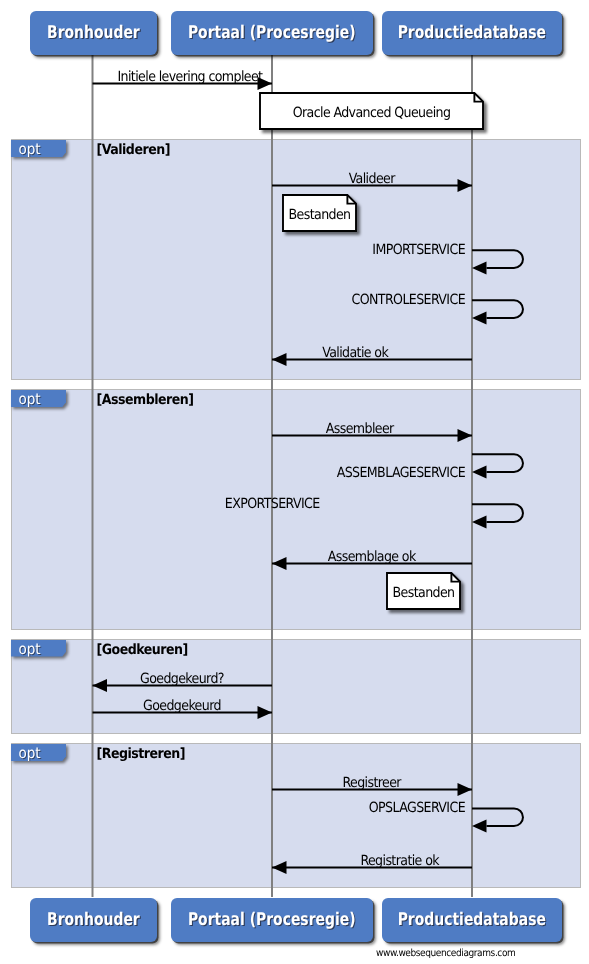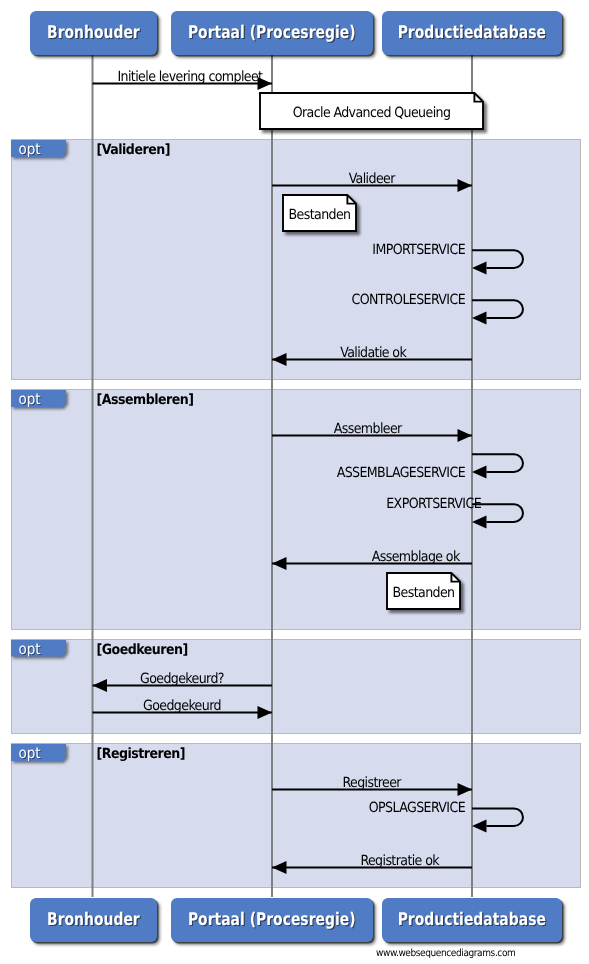--- a/index.html
+++ b/index.html
@@ -114,25 +114,25 @@
       <div class="ftabwrap" style="left: 11px; top: 744px; width: 55px; height: 17px;">
         <div class="ftab" style="width: 55px; height: 17px; background: rgb(79, 124, 196);">
           <span>opt</span>
         </div>
       </div>
       <div class="flabel" style="left: 96.5px; top: 745px; height: 18px; line-height: 18px;">[Registreren]</div>
       <div class="mlabel" style="left: 92.5px; top: 67px; height: 20px; line-height: 20px; width: 179.5px; padding-left: 8px;">Initiele levering compleet</div>
       <div class="mlabel" style="left: 272px; top: 168.9px; height: 20px; line-height: 20px; width: 200px;">Valideer</div>
       <div class="mlabel" style="left: 0px; top: 240.3px; height: 20px; line-height: 20px; width: 465px; text-align: right;">IMPORTSERVICE</div>
       <div class="mlabel" style="left: 0px; top: 290.3px; height: 20px; line-height: 20px; width: 465px; text-align: right;">CONTROLESERVICE</div>
-      <div class="mlabel" style="left: 280px; top: 342.9px; height: 20px; line-height: 20px; width: 187px;">Validatie ok</div>
-      <div class="mlabel" style="left: 268px; top: 418.9px; height: 20px; line-height: 20px; width: 200px;">Assembleer</div>
+      <div class="mlabel" style="left: 262px; top: 342.9px; height: 20px; line-height: 20px; width: 187px;">Validatie ok</div>
+      <div class="mlabel" style="left: 260px; top: 418.9px; height: 20px; line-height: 20px; width: 200px;">Assembleer</div>
       <div class="mlabel" style="left: 0px; top: 463px; height: 20px; line-height: 20px; width: 465px; text-align: right;">ASSEMBLAGESERVICE</div>
-      <div class="mlabel" style="left: 16px; top: 494.3px; height: 20px; line-height: 20px; width: 465px; text-align: right;">EXPORTSERVICE</div>
-      <div class="mlabel" style="left: 272px; top: 546.9px; height: 20px; line-height: 20px; width: 200px; margin-left: 44px;">Assemblage ok</div>
+      <div class="mlabel" style="left: 0px; top: 494.3px; height: 20px; line-height: 20px; width: 465px;  padding-left: 40px;">EXPORTSERVICE</div>
+      <div class="mlabel" style="left: 272px; top: 546.9px; height: 20px; line-height: 20px; width: 200px;">Assemblage ok</div>
       <div class="mlabel" style="left: 92.5px; top: 668.9px; height: 20px; line-height: 20px; width: 179.5px;">Goedgekeurd?</div>
       <div class="mlabel" style="left: 92.5px; top: 696.1px; height: 20px; line-height: 20px; width: 179.5px;">Goedgekeurd</div>
       <div class="mlabel" style="left: 272px; top: 772.9px; height: 20px; line-height: 20px; width: 200px;">Registreer</div>
       <div class="mlabel" style="left: 0px; top: 798.4px; height: 20px; line-height: 20px; width: 465px; text-align: right;">OPSLAGSERVICE</div>
       <div class="mlabel" style="left: 272px; top: 850.9px; height: 20px; line-height: 20px; width: 200px; padding-left: 28px;">Registratie ok</div>
       <div class="note" style="left: 260px; top: 93px; width: 223px; height: 36px; background: transparent; justify-content: center;">
         <span>Oracle Advanced Queueing</span>
       </div>
       <div class="note" style="left: 283px; top: 195px; width: 73px; height: 36px; background: transparent; justify-content: center;">
         <span>Bestanden</span>

